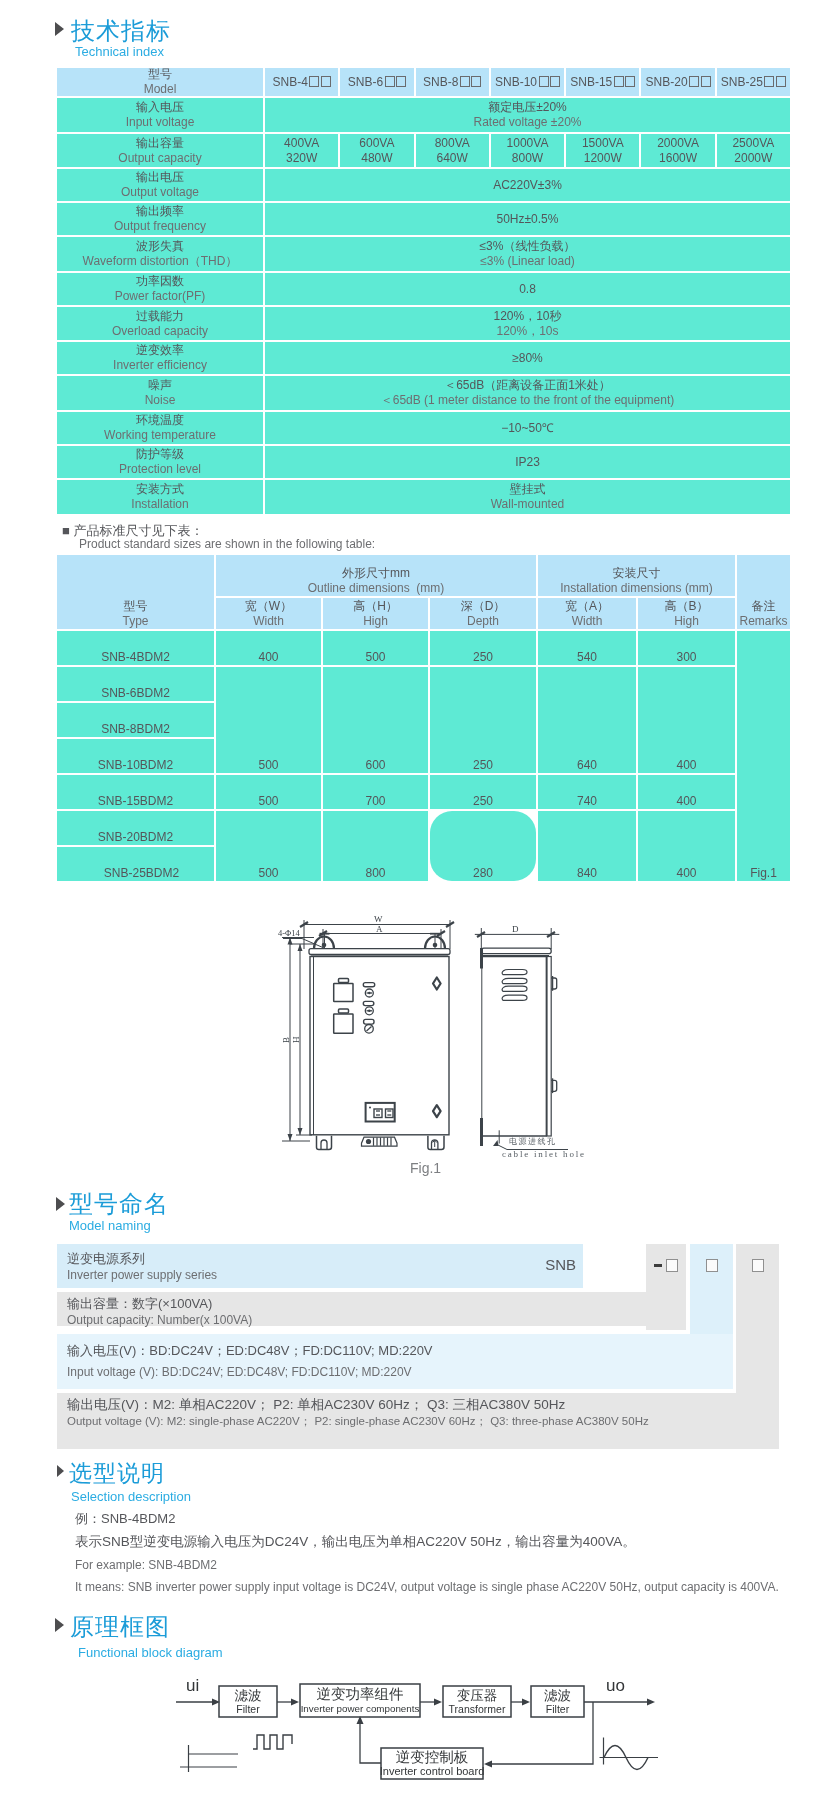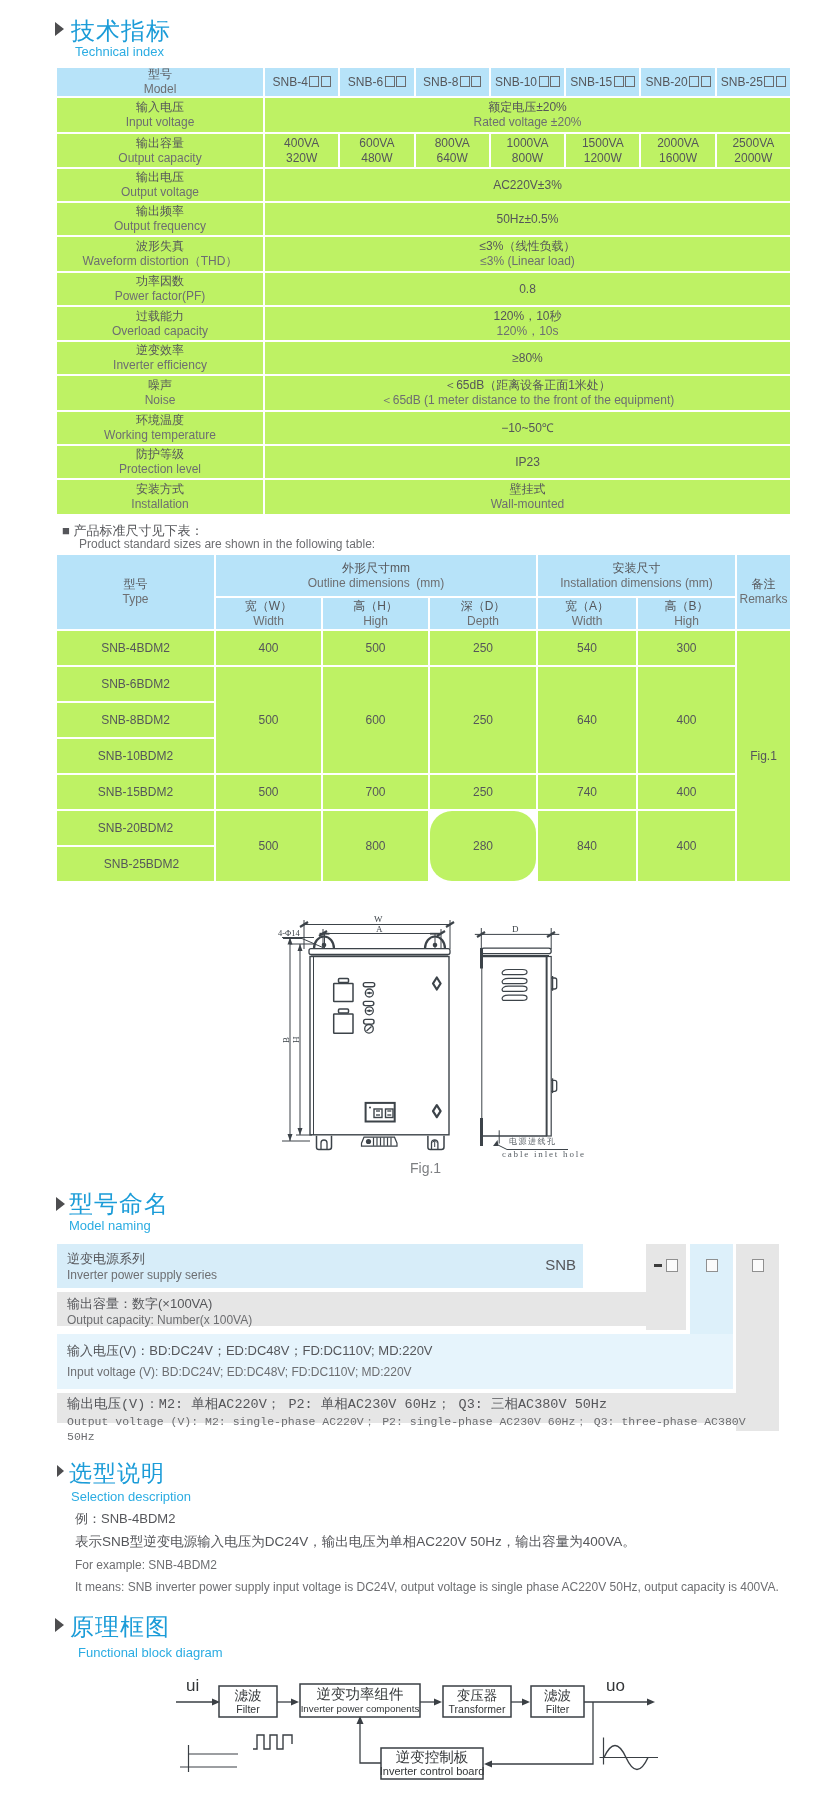--- a/index.html
+++ b/index.html
@@ -4,26 +4,26 @@
 <style>
 html,body{margin:0;padding:0;}
 body{width:830px;height:1808px;background:#ffffff;font-family:"Liberation Sans",sans-serif;position:relative;overflow:hidden;}
 .abs{position:absolute;}
 .harrow{width:0;height:0;border-left:9px solid #4d4d4f;border-top:7px solid transparent;border-bottom:7px solid transparent;}
 .h1cn{color:#1b9cd8;font-size:24px;letter-spacing:1px;}
 .h1en{color:#2bace2;font-size:13px;}
 .grid1{display:grid;left:57px;top:68px;width:733px;grid-template-columns:206px repeat(7,1fr);grid-template-rows:28px 34px 33px 32px 32px 34px 32px 33px 32px 34px 32px 32px 34px;gap:2px;}
 .grid1 > div{display:flex;flex-direction:column;align-items:center;justify-content:center;text-align:center;}
 .hd{background:#b7e3f9;}
-.bd{background:#bef264;}
+.bd{background:#5eead4;}
 .cn{color:#55565a;font-size:12px;line-height:15px;}
 .en{color:#6d6e71;font-size:12px;line-height:15px;}
 .sp7{grid-column:2/9;}
 .grid2{display:grid;left:57px;top:555px;width:733px;grid-template-columns:157px 105px 105px 106px 98px 97px 53px;grid-template-rows:41px 31px 34px 34px 34px 34px 34px 34px 34px;gap:2px;}
-.grid2 > div{display:flex;flex-direction:column;align-items:center;justify-content:center;text-align:center;}
+.grid2 > div{display:flex;flex-direction:column;align-items:center;justify-content:flex-end;text-align:center;}
 .ng-blue1{background:#d7edf9;}
 .ng-blue2{background:#e6f4fc;}
 .ng-blueC{background:#ddf0fa;}
 .ng-gray{background:#e6e6e6;}
 .sq{display:inline-block;box-sizing:border-box;width:12px;height:13px;border:1.5px solid #909090;background:#fbfbfb;vertical-align:middle;}
 .dash{display:inline-block;width:8px;height:3px;background:#3d3d3d;vertical-align:middle;margin-right:4px;}
 .bx{display:inline-block;box-sizing:border-box;width:10px;height:11px;border:1.2px solid #6a6b6e;vertical-align:-1.5px;margin-left:1.5px;}
 .blk{position:absolute;}
 </style>
 </head>
@@ -536,21 +536,21 @@
 
   <div class="blk ng-blue2" style="left:57px;top:1334px;width:676px;height:55px;">
     <div class="abs cn" style="left:10px;top:9px;font-size:13px;">输入电压(V)：BD:DC24V；ED:DC48V；FD:DC110V; MD:220V</div>
     <div class="abs en" style="left:10px;top:31px;">Input voltage (V): BD:DC24V;  ED:DC48V;  FD:DC110V; MD:220V</div>
   </div>
 
   <div class="blk ng-gray" style="left:736px;top:1244px;width:43px;height:187px;text-align:center;">
     <div style="margin-top:14px;line-height:13px;"><span class="sq"></span></div>
   </div>
 
-  <div class="blk ng-gray" style="left:57px;top:1393px;width:722px;height:30px;font-family:Liberation Mono, monospace;">
+  <div class="blk ng-gray" style="left:57px;top:1393px;width:722px;height:56px;">
     <div class="abs cn" style="left:10px;top:4px;font-size:13.5px;">输出电压(V)：M2: 单相AC220V； P2: 单相AC230V 60Hz； Q3: 三相AC380V 50Hz</div>
     <div class="abs en" style="left:10px;top:21px;font-size:11.5px;">Output voltage (V):  M2: single-phase AC220V；  P2: single-phase AC230V 60Hz；  Q3: three-phase AC380V 50Hz</div>
   </div>
 </div>
 
 <div class="abs harrow" style="left:57px;top:1465px;border-left-width:7px;border-top-width:6px;border-bottom-width:6px;"></div>
 <div class="abs h1cn" style="left:69px;top:1458px;font-size:23px;">选型说明</div>
 <div class="abs h1en" style="left:71px;top:1489px;">Selection description</div>
 
 <div class="abs cn" style="left:75px;top:1511px;font-size:13px;">例：SNB-4BDM2</div>

